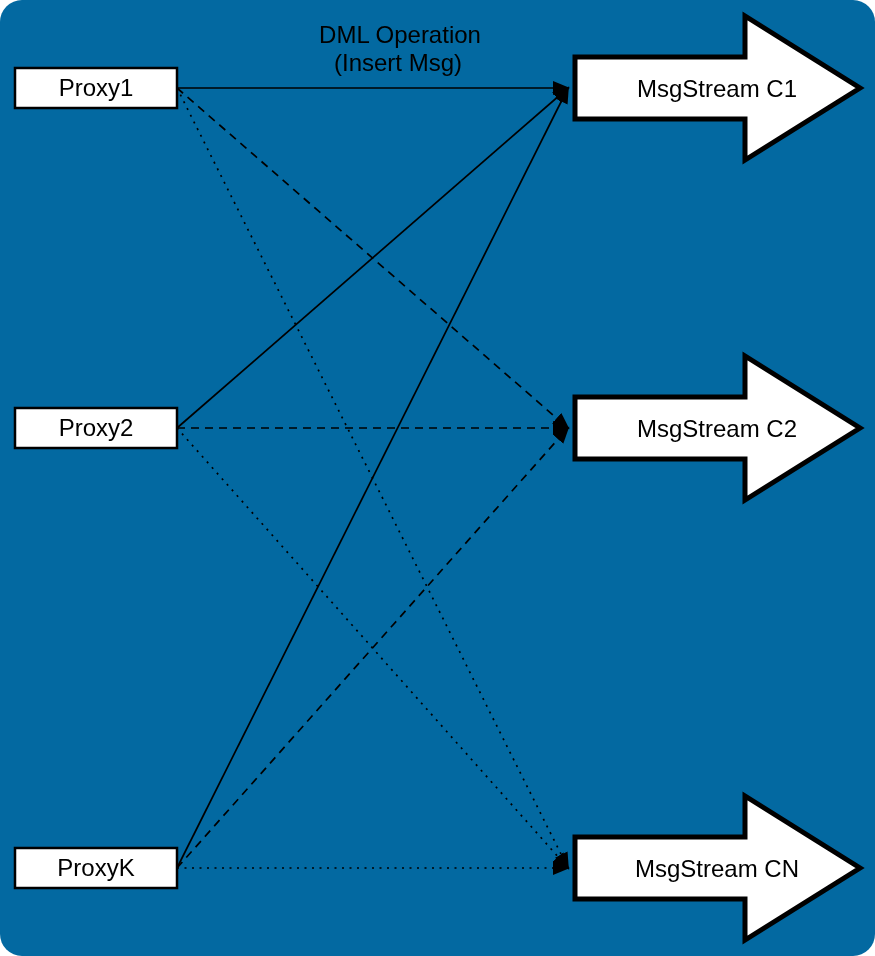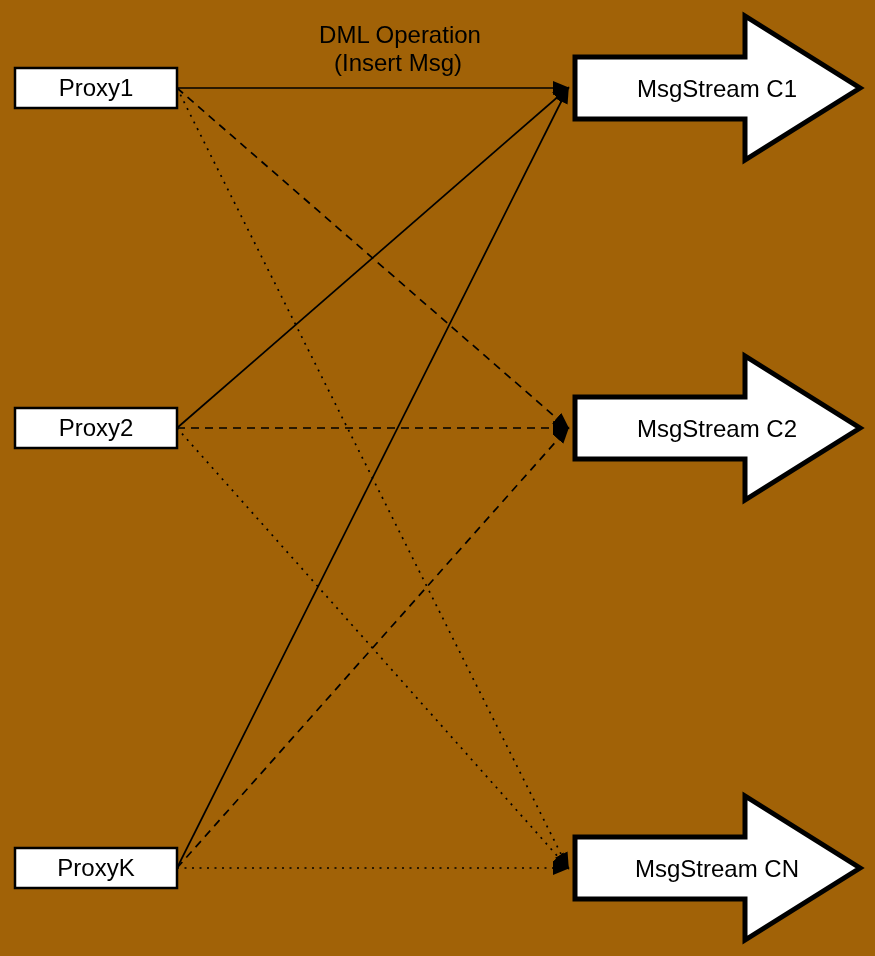--- a/index.html
+++ b/index.html
@@ -5,22 +5,23 @@
   html, body {
     margin: 0;
     padding: 0;
     background: #ffffff;
     font-family: "Liberation Sans", sans-serif;
   }
   .stage {
     position: relative;
     width: 875px;
     height: 956px;
-    background: #a16207;
+    background: #0369a1;
     overflow: hidden;
+    border-radius: 22px;
   }
   svg { display: block; }
   .node-box {
     fill: #ffffff;
     stroke: #000000;
     stroke-width: 2.5;
   }
   .block-arrow {
     fill: #ffffff;
     stroke: #000000;

